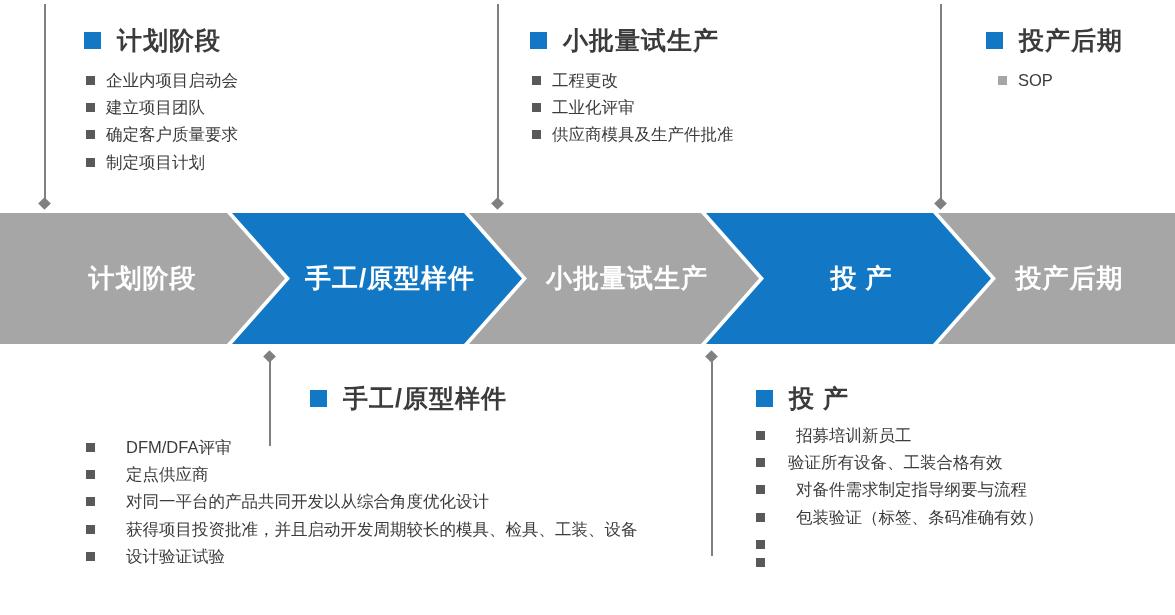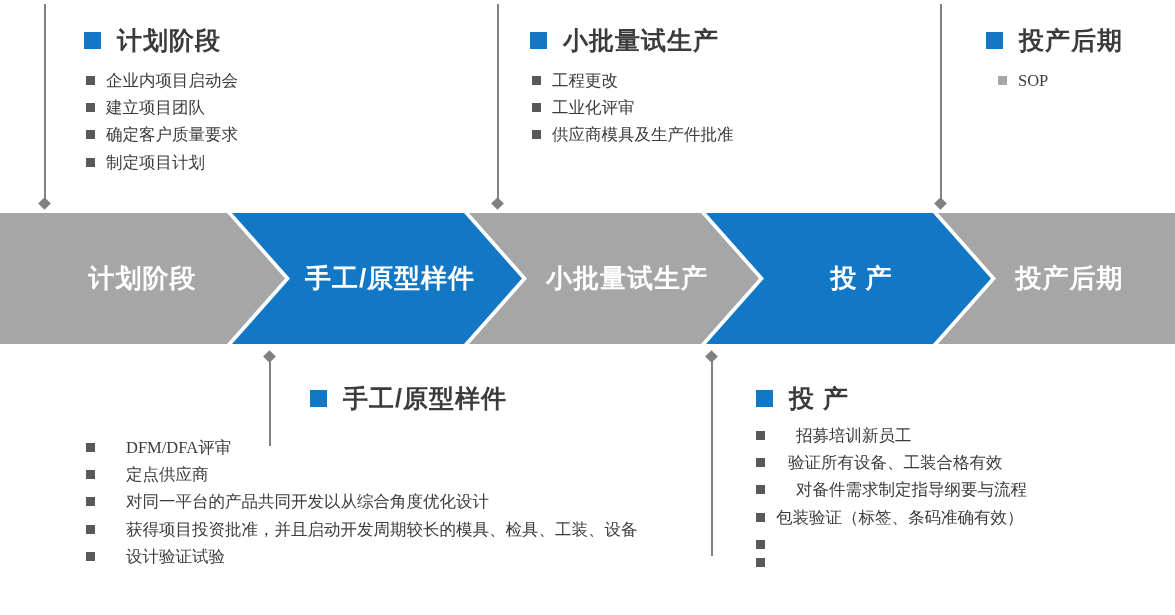--- a/index.html
+++ b/index.html
@@ -50,21 +50,20 @@
     margin: 0;
     padding: 0;
   }
   .bullets li {
     display: flex;
     align-items: flex-start;
     gap: 11px;
     font-size: 16.5px;
     color: #3b3b3b;
     line-height: 1.65;
-    font-family: Liberation Serif, serif;
   }
   .bullets li .mark {
     flex: 0 0 auto;
     width: 9px;
     height: 9px;
     background: #595959;
     margin-top: 9px;
   }
   .bullets li.grey-mark .mark {
     background: #a6a6a6;
@@ -265,21 +264,21 @@
     <li>
         <span class="mark"></span>
         <span class="txt" style="margin-left:12px;">验证所有设备、工装合格有效</span>
       </li>
     <li>
         <span class="mark"></span>
         <span class="txt" style="margin-left:20px;">对备件需求制定指导纲要与流程</span>
       </li>
     <li>
         <span class="mark"></span>
-        <span class="txt" style="">包装验证（标签、条码准确有效）</span>
+        <span class="txt" style="margin-left:20px;">包装验证（标签、条码准确有效）</span>
       </li>
     <li>
         <span class="mark"></span>
       </li>
     <li>
         <span class="mark"></span>
       </li>
   </ul>
 
 </div>

